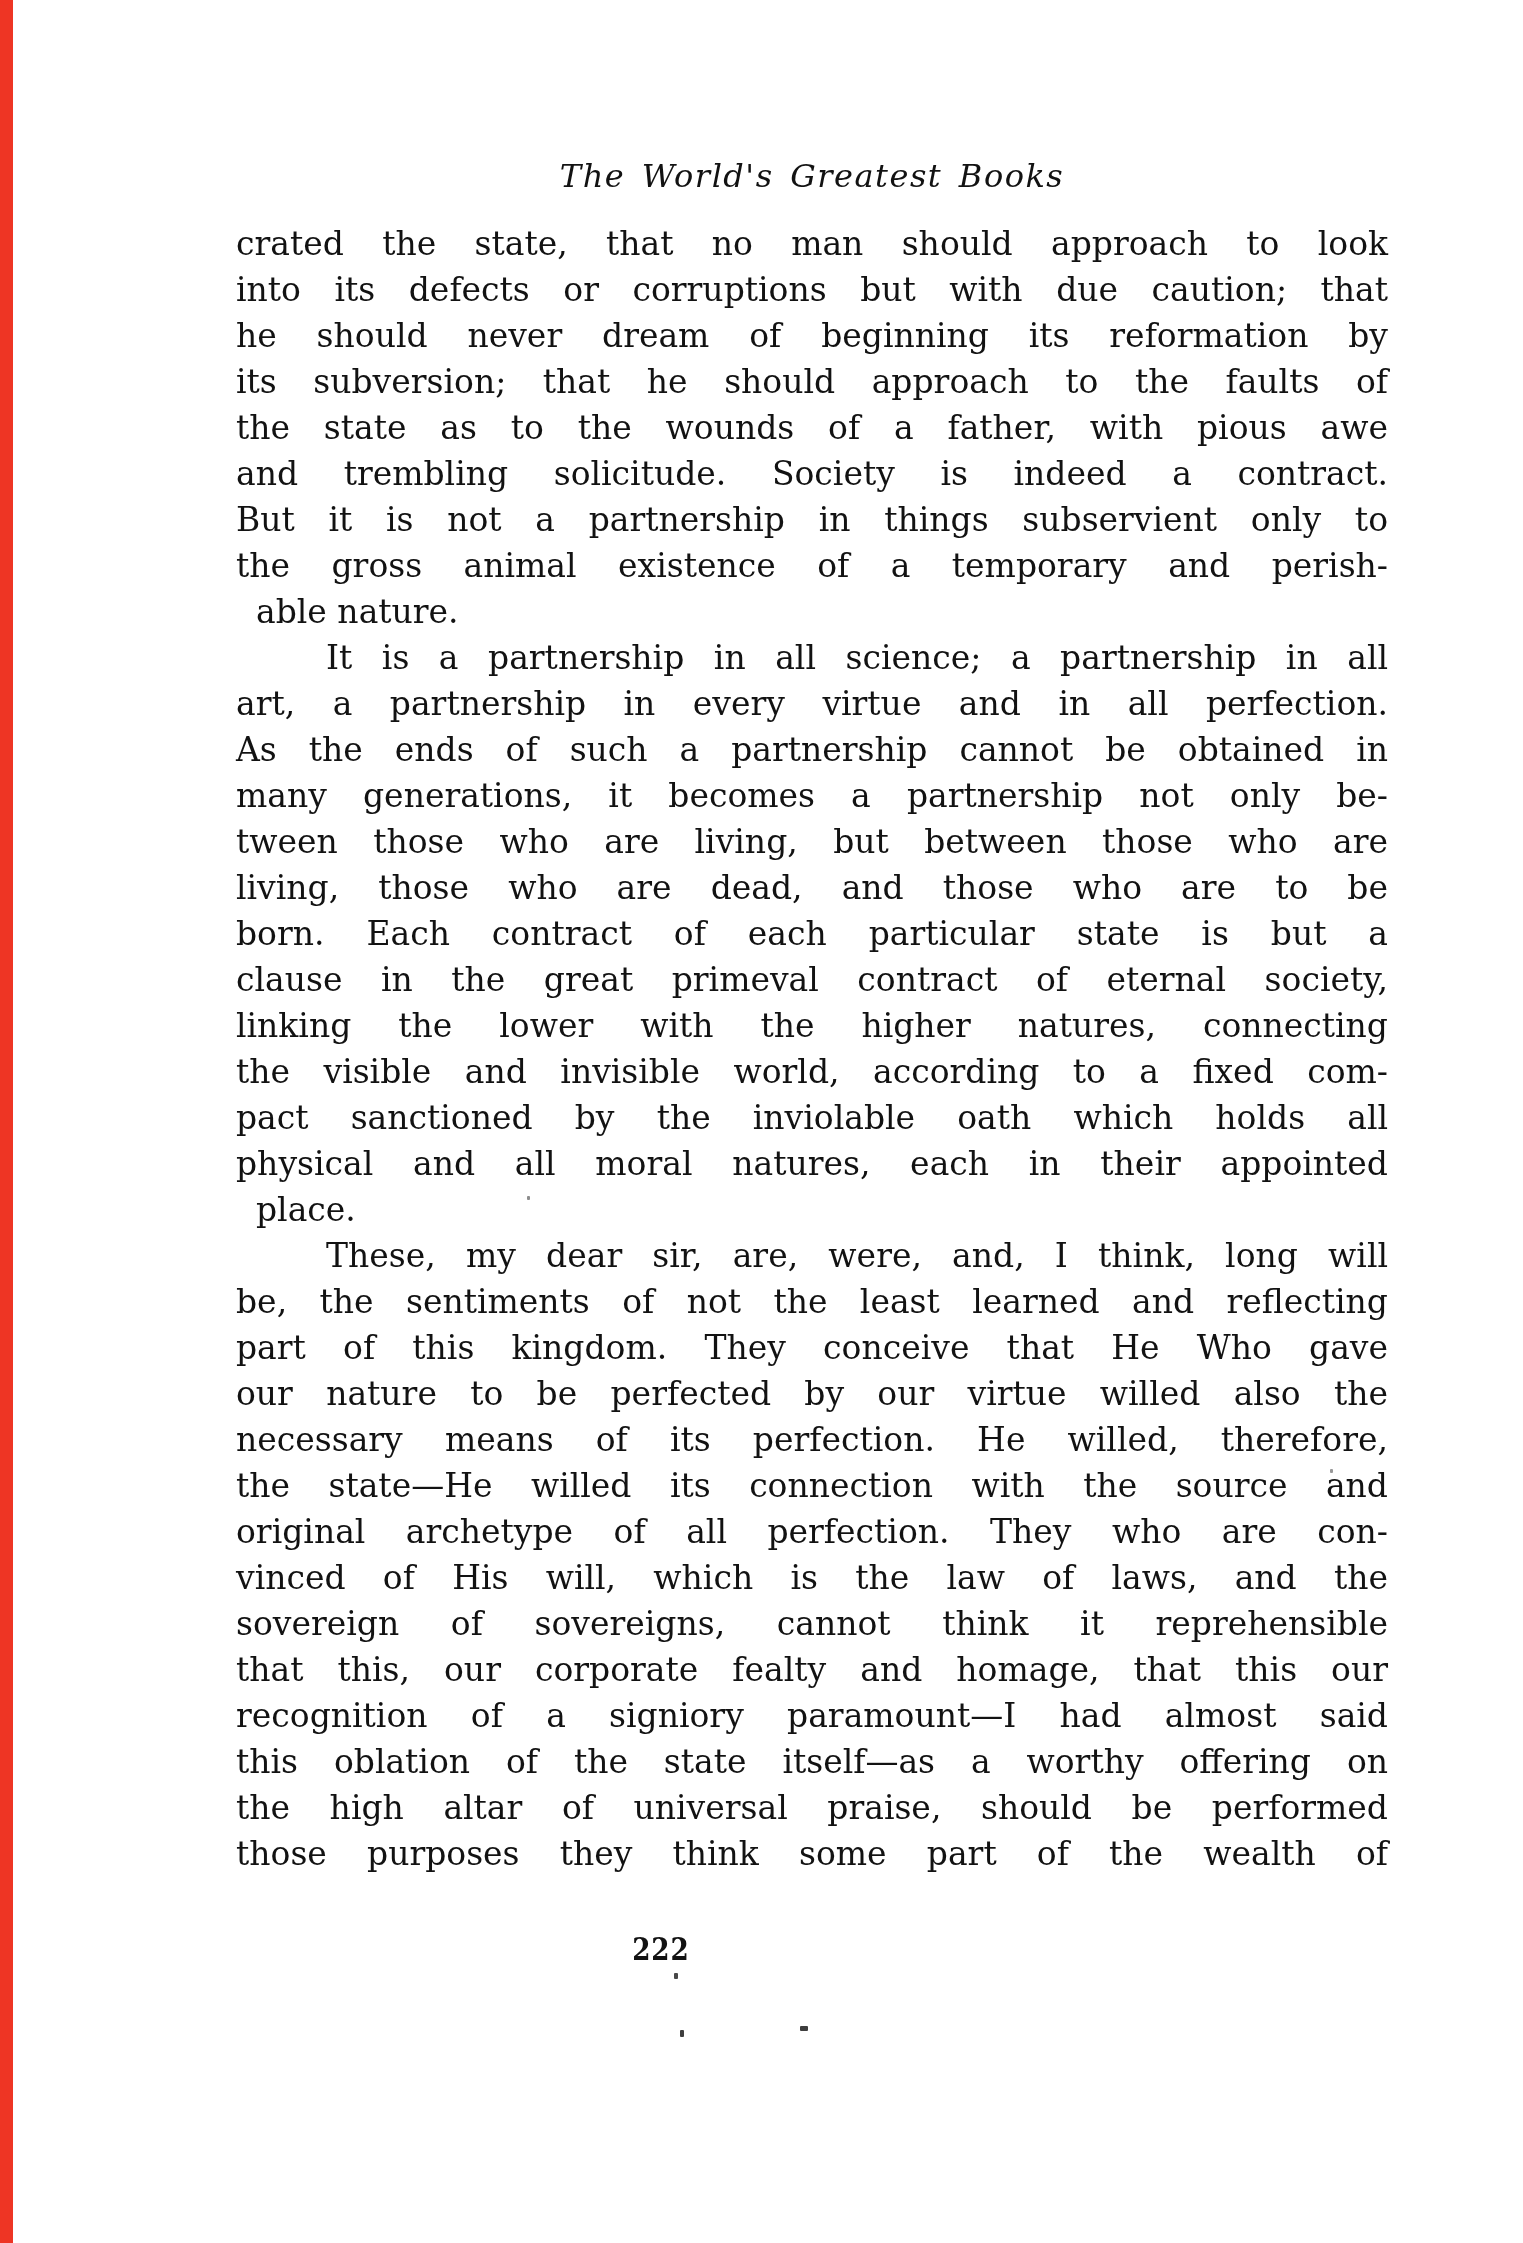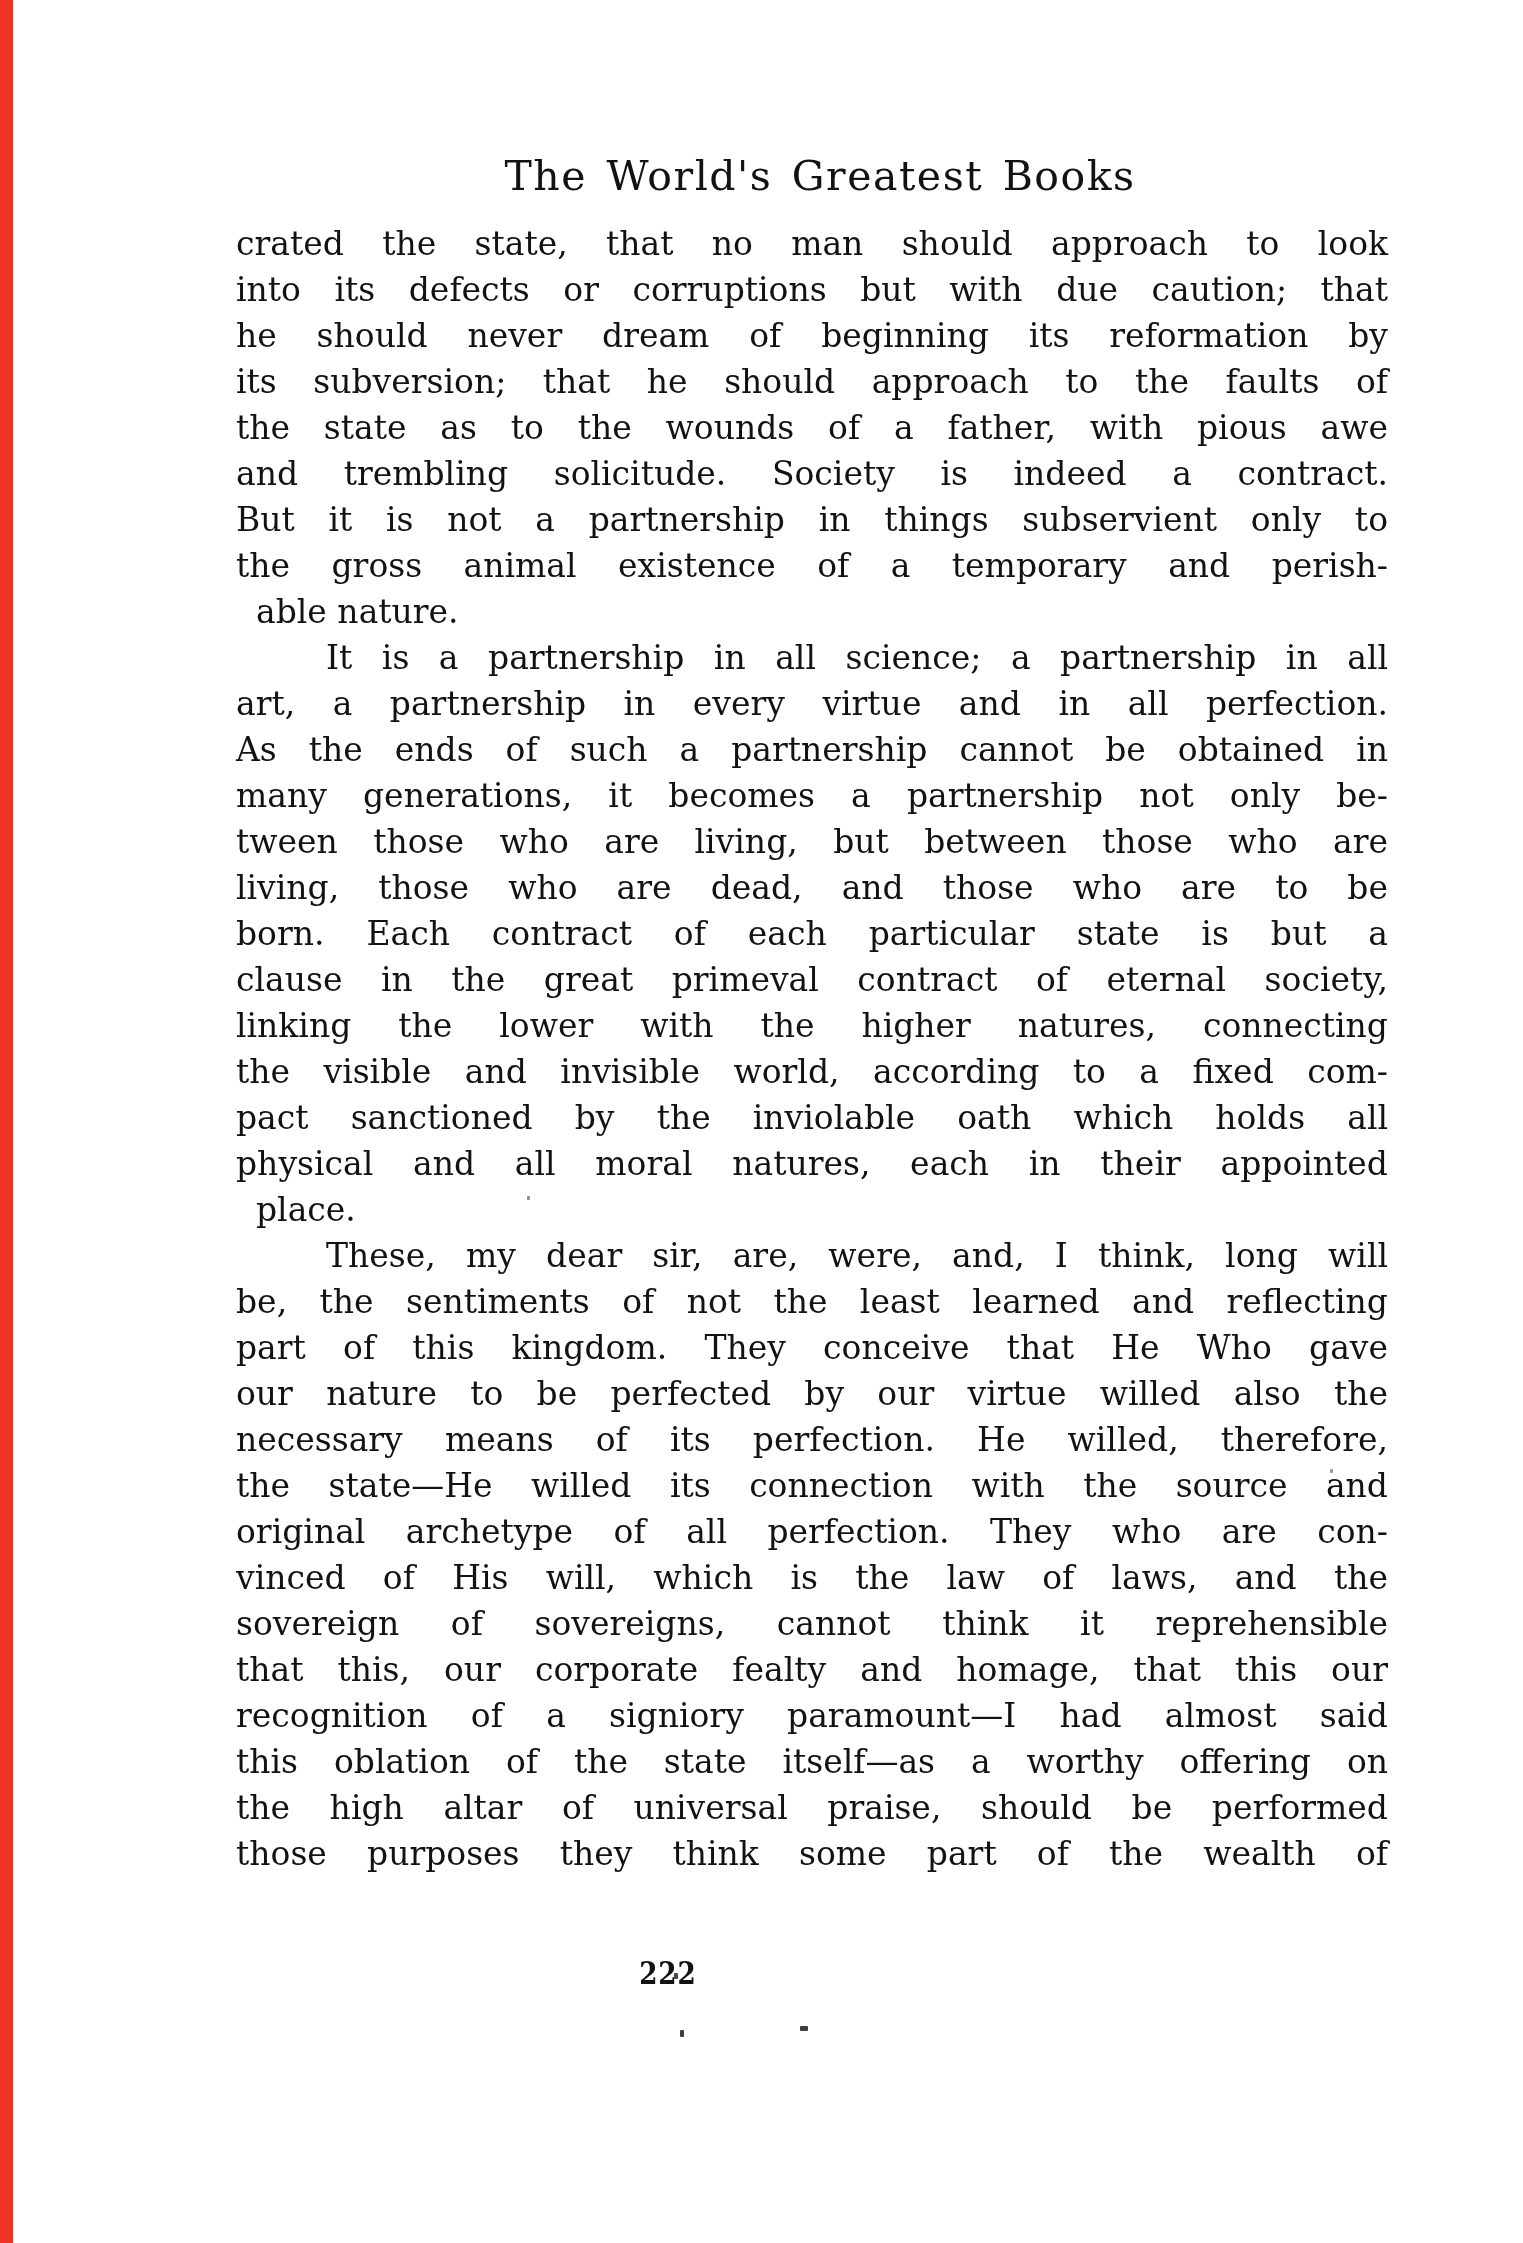--- a/index.html
+++ b/index.html
@@ -13,24 +13,25 @@
     color: var(--ink, #121212);
   }
   .edge-stripe {
     position: absolute;
     left: 0; top: 0;
     width: 13px; height: 100%;
     background: var(--stripe, #ee3524);
   }
   .running-header {
     position: absolute;
-    left: 244px; top: 155px;
+    left: 236px; top: 155px;
     width: 1152px;
     text-align: center;
-    font-size: 41px;
+    font-style: italic;
+    font-size: 32px;
     line-height: 42px;
     letter-spacing: 1.5px;
     word-spacing: 5px;
   }
   .page-body {
     position: absolute;
     left: 236px; top: 221px;
     width: 1152px;
     font-size: 33px;
   }
@@ -44,26 +45,25 @@
     overflow: visible;
   }
   .line.para-end {
     text-align-last: left;
     white-space: normal;
     margin-left: 20px;
   }
   .line.indent { text-indent: 90px; }
   .page-number {
     position: absolute;
-    left: 252px; top: 1930px;
+    left: 245px; top: 1930px;
     width: 832px;
     text-align: center;
     font-size: 32px;
     font-weight: bold;
-    margin-top: 24px;
   }
   .page-number span { display: inline-block; transform: scaleX(0.82); letter-spacing: 1px; }
   .speck {
     position: absolute;
     background: #1c1c1c;
     border-radius: 1px;
   }
 </style>
 </head>
 <body>

